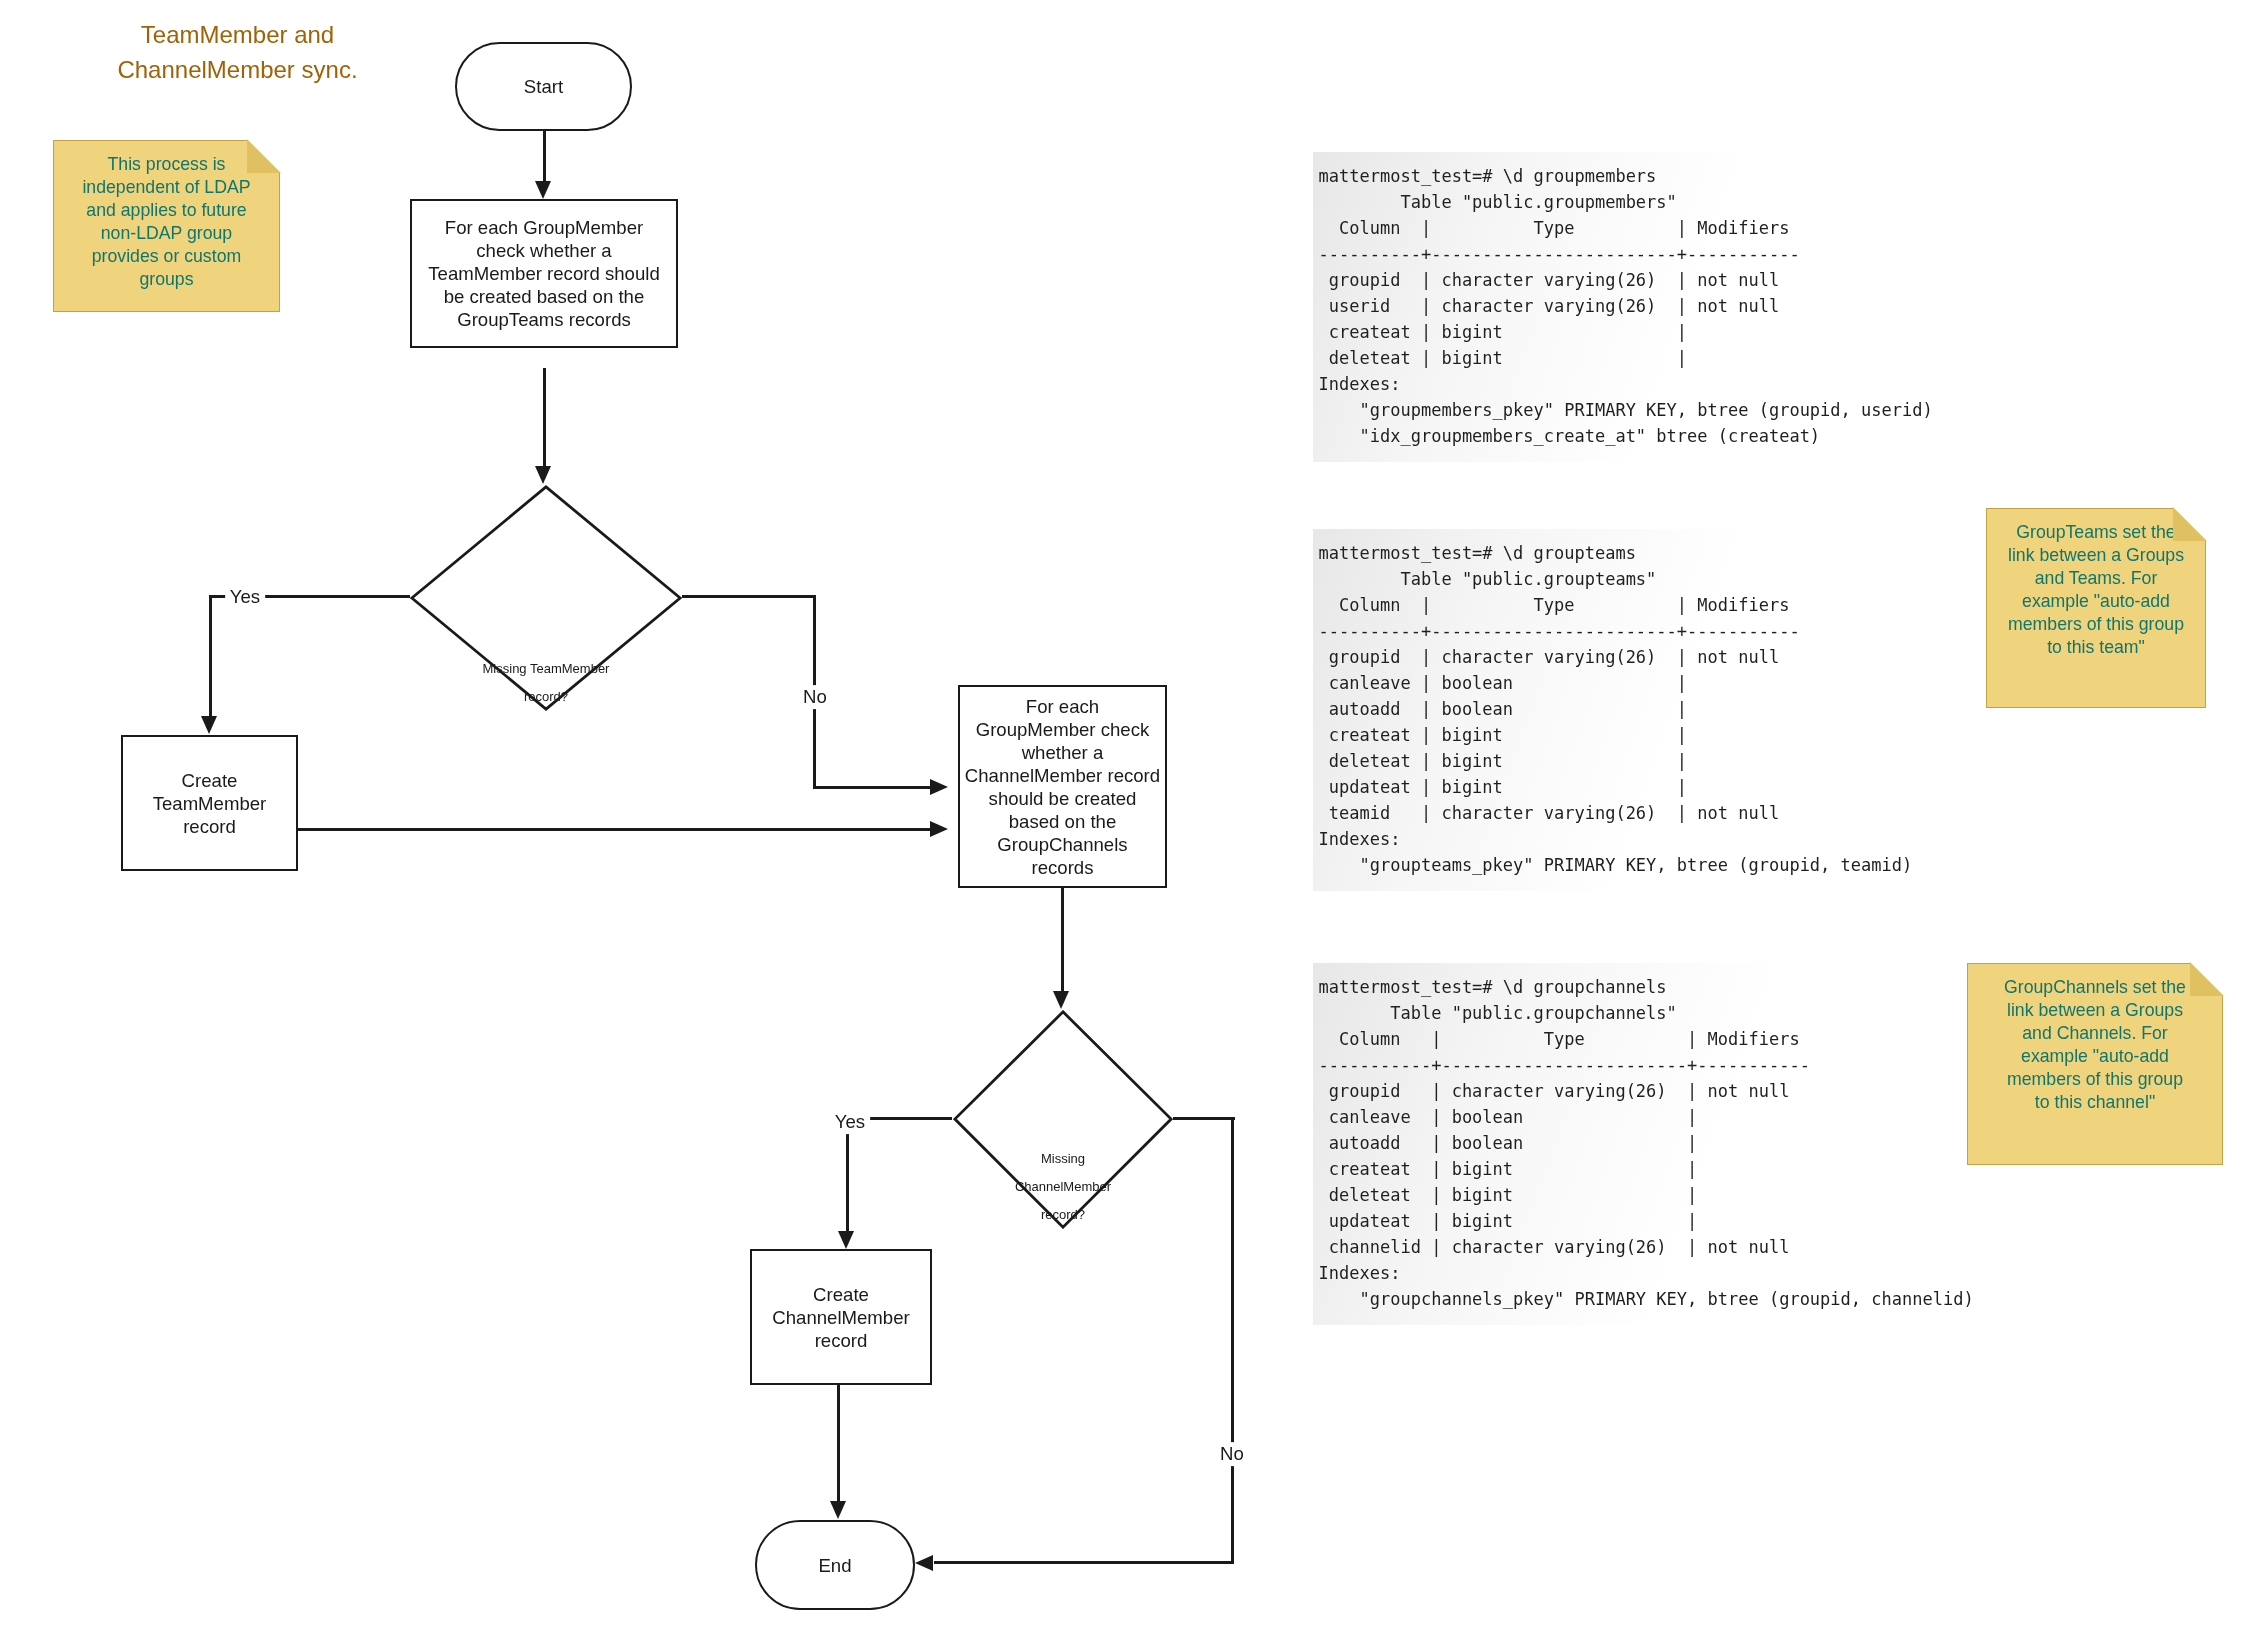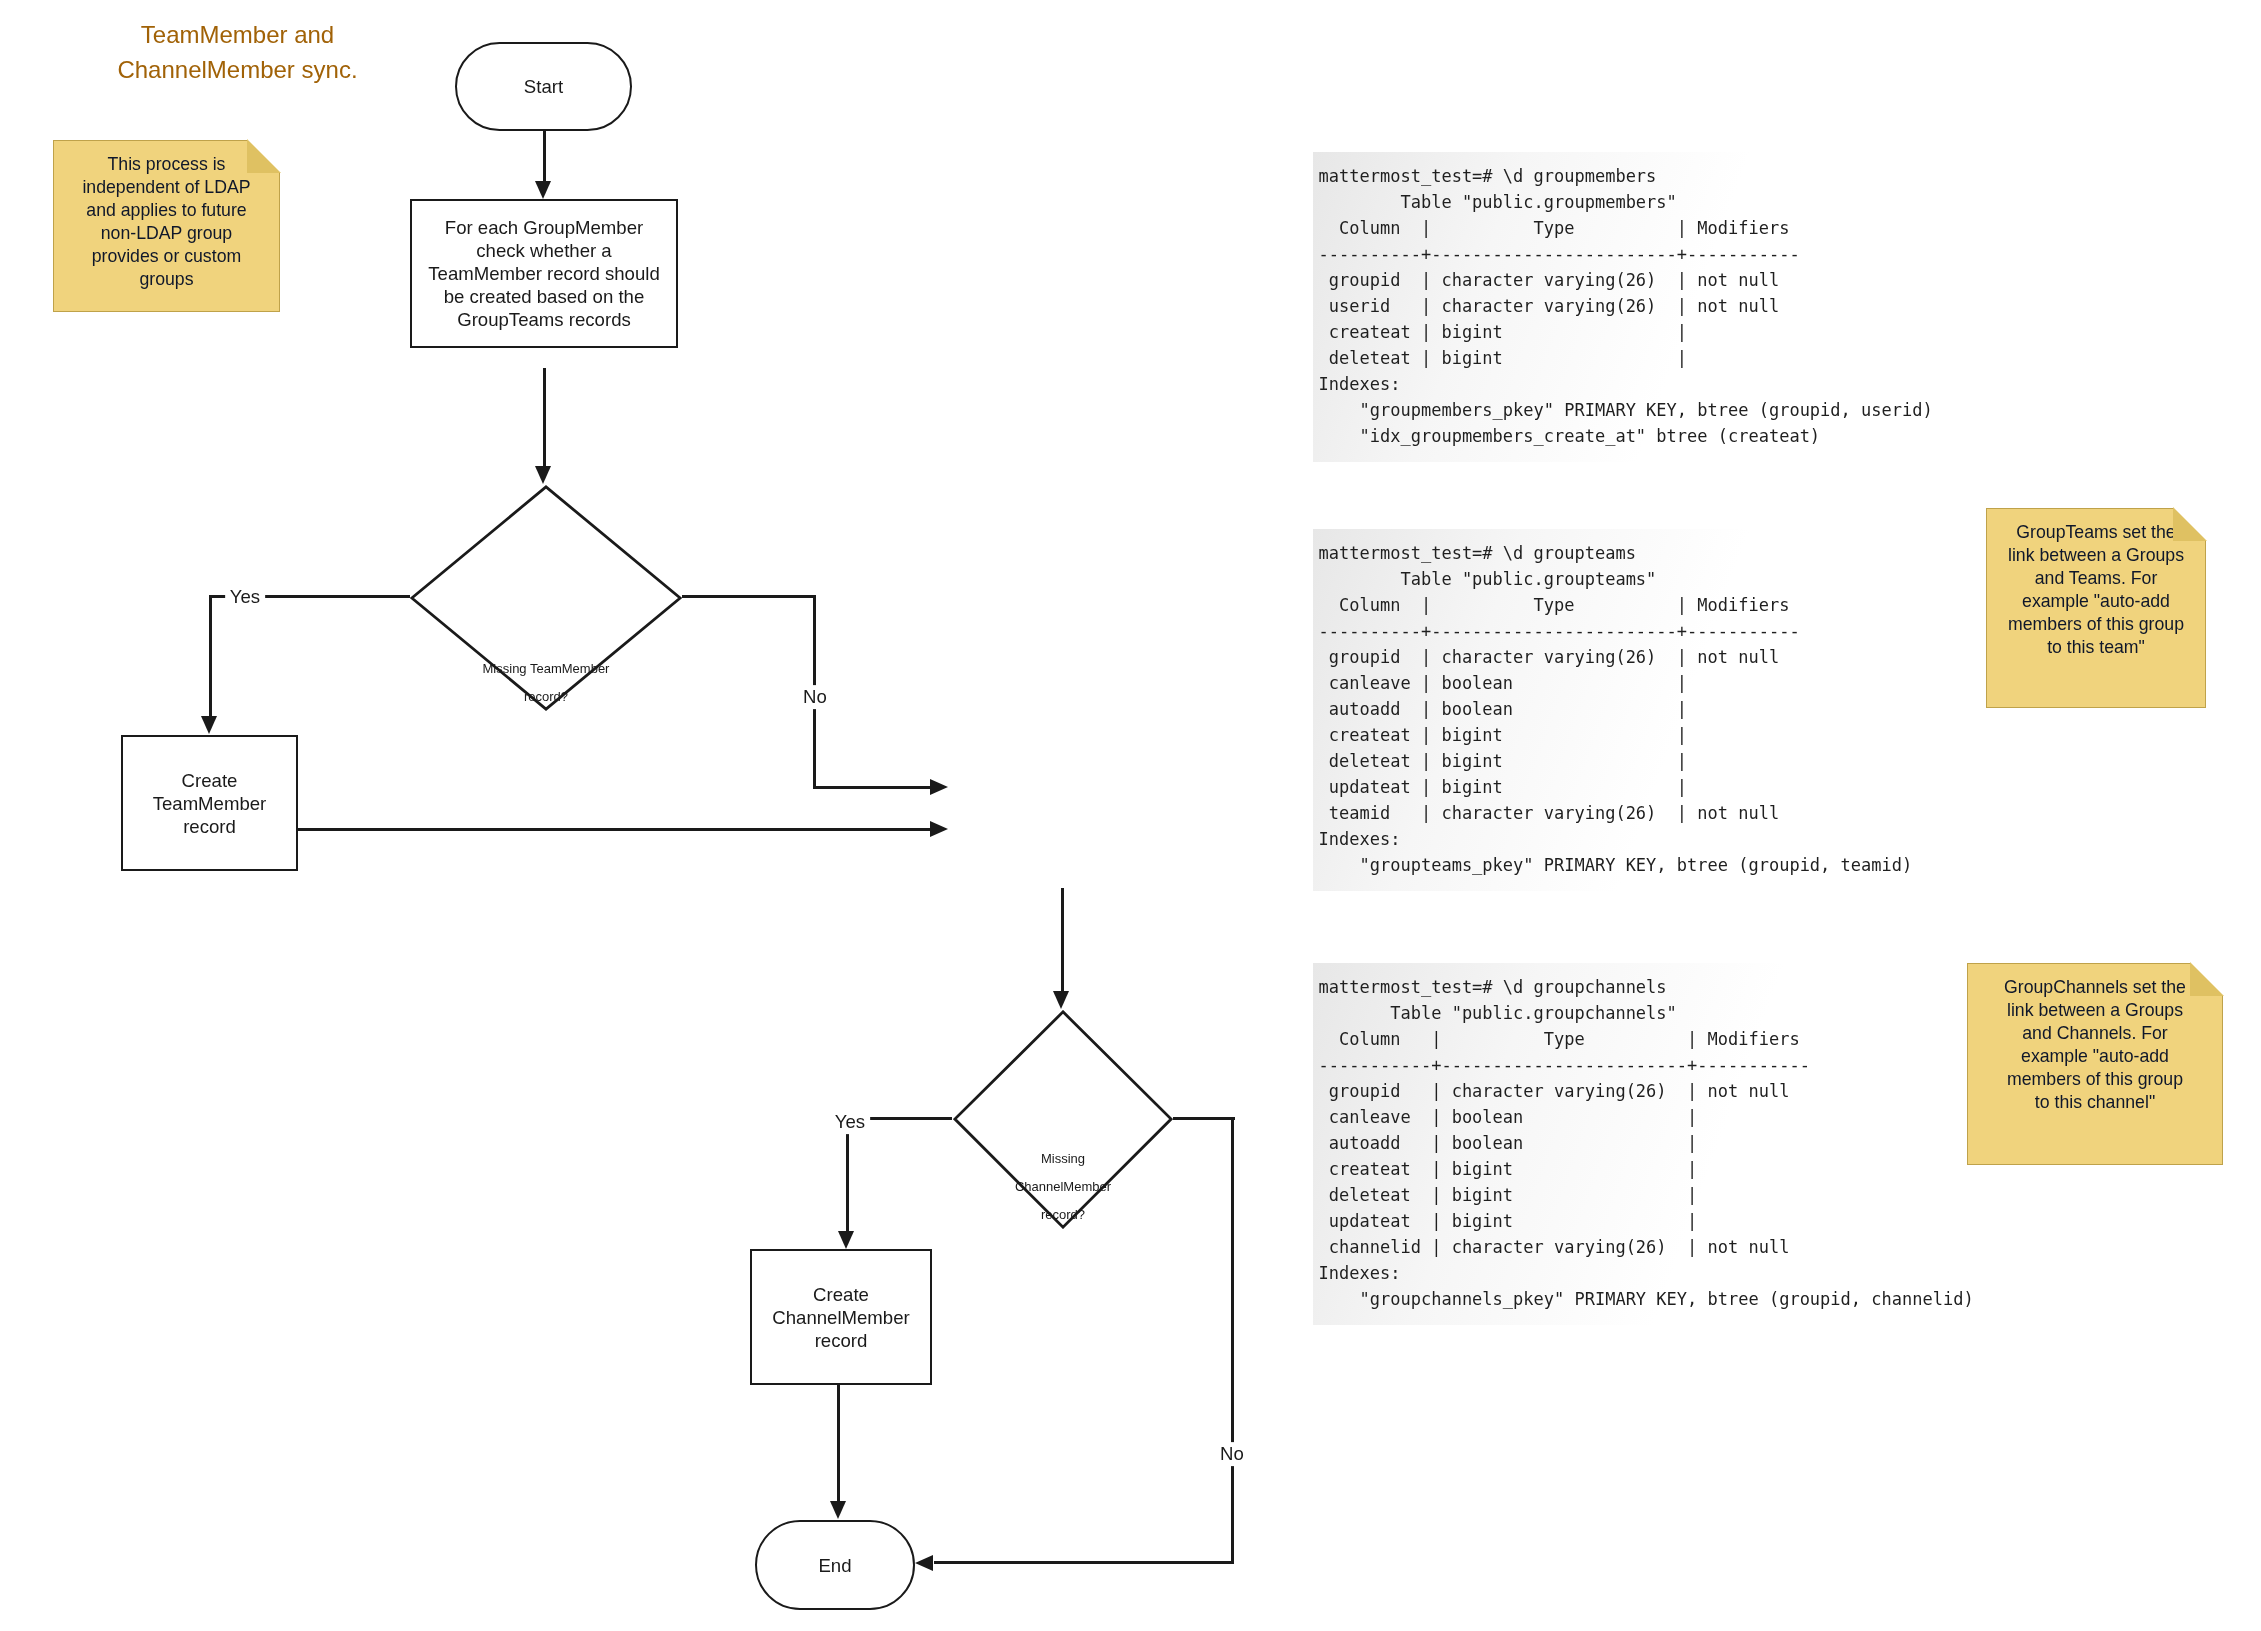--- a/index.html
+++ b/index.html
@@ -34,21 +34,21 @@
     position:absolute; transform:translate(-50%,-50%); background:#fff;
     padding:0.9px 4.7px; font-size:18.6px; z-index:2;
   }
   
   .note { position:absolute; background:#F0D37D; border:1.9px solid #BFA24A; box-sizing:border-box;
     display:flex; align-items:flex-start; justify-content:center; }
   .note-fold { position:absolute; top:-1.9px; right:-1.9px; width:0; height:0;
     border-style:solid; border-width:0 34px 34px 0;
     border-color:#ffffff #ffffff #DFC162 transparent; }
   .note-text { white-space:pre-line; text-align:center; font-size:17.7px; line-height:23px;
-    padding-top:12px; color:#0f172a; }
+    padding-top:12px; color:#0f766e; }
   
   .code {
     position:absolute; margin:0;
     font-family:"DejaVu Sans Mono", monospace; font-size:17px; line-height:26px;
     color:#1f1f1f; white-space:pre;
     background:linear-gradient(110deg,#e7e7e7 0%,#f6f6f6 28%,#ffffff 58%);
     padding:11.2px 22.4px 13px 5.6px; box-sizing:border-box;
   }
 </style>
 </head>
@@ -108,20 +108,30 @@
 
   <div class="process" style="left:121px; top:735px; width:177px; height:136px;">
     <div class="node-text">Create
 TeamMember
 record</div>
   </div>
 
   <div class="h-line" style="left:298px; top:828px; width:632px;"></div>
   <div class="arrow right" style="left:930px; top:821px;"></div>
 
+  <div class="process" style="left:958px; top:685px; width:209px; height:203px;">
+    <div class="node-text">For each
+GroupMember check
+whether a
+ChannelMember record
+should be created
+based on the
+GroupChannels
+records</div>
+  </div>
 
   <div class="v-line" style="left:1061px; top:888px; height:104px;"></div>
   <div class="arrow down" style="left:1053px; top:991px;"></div>
 
   <div class="diamond" style="left:953px; top:1010px; width:220px; height:219px;">
     <svg viewBox="0 0 236 235" preserveAspectRatio="none">
       <polygon points="118,2 234,117 118,233 2,117" fill="#ffffff" stroke="#1a1a1a" stroke-width="3"></polygon>
     </svg>
     <div class="node-text">Missing
 ChannelMember

